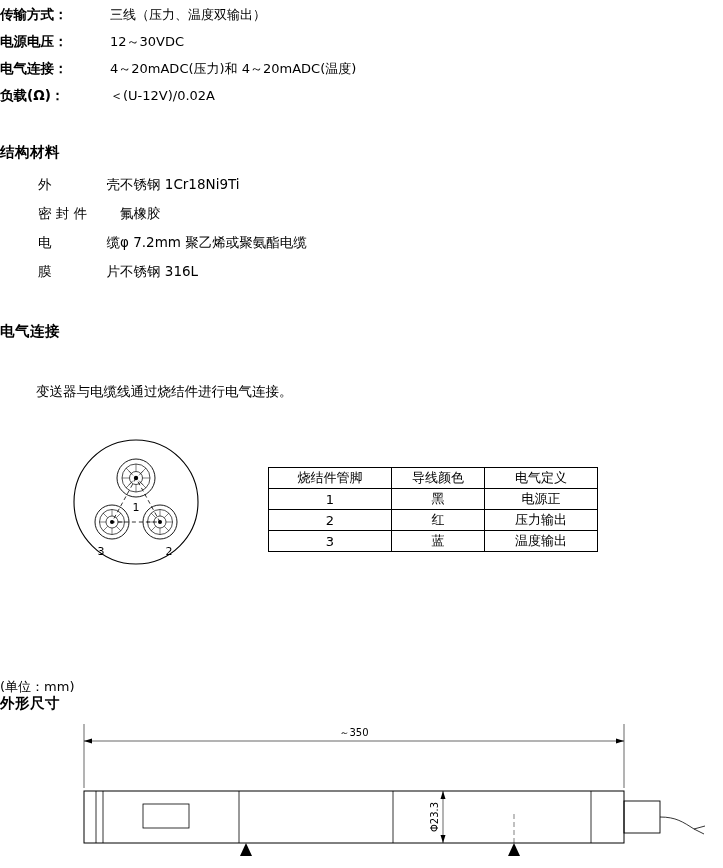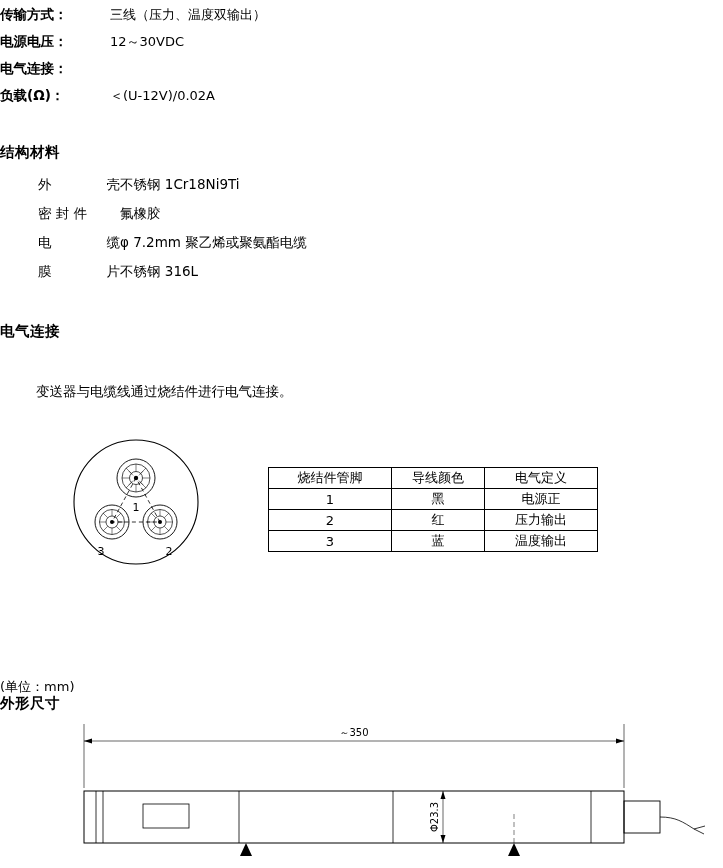--- a/index.html
+++ b/index.html
@@ -146,20 +146,21 @@
     <div class="spec-row">
       <div class="spec-label">传输方式：</div>
       <div class="spec-value">三线（压力、温度双输出）</div>
     </div>
     <div class="spec-row">
       <div class="spec-label">电源电压：</div>
       <div class="spec-value">12～30VDC</div>
     </div>
     <div class="spec-row">
       <div class="spec-label">电气连接：</div>
+      <div class="spec-value">4～20mADC(压力)和 4～20mADC(温度)</div>
     </div>
     <div class="spec-row">
       <div class="spec-label">负载(Ω)：</div>
       <div class="spec-value">＜(U-12V)/0.02A</div>
     </div>
   </div>
 
   <div class="section-heading" id="heading-structure">结构材料</div>
 
   <div class="struct-list">

